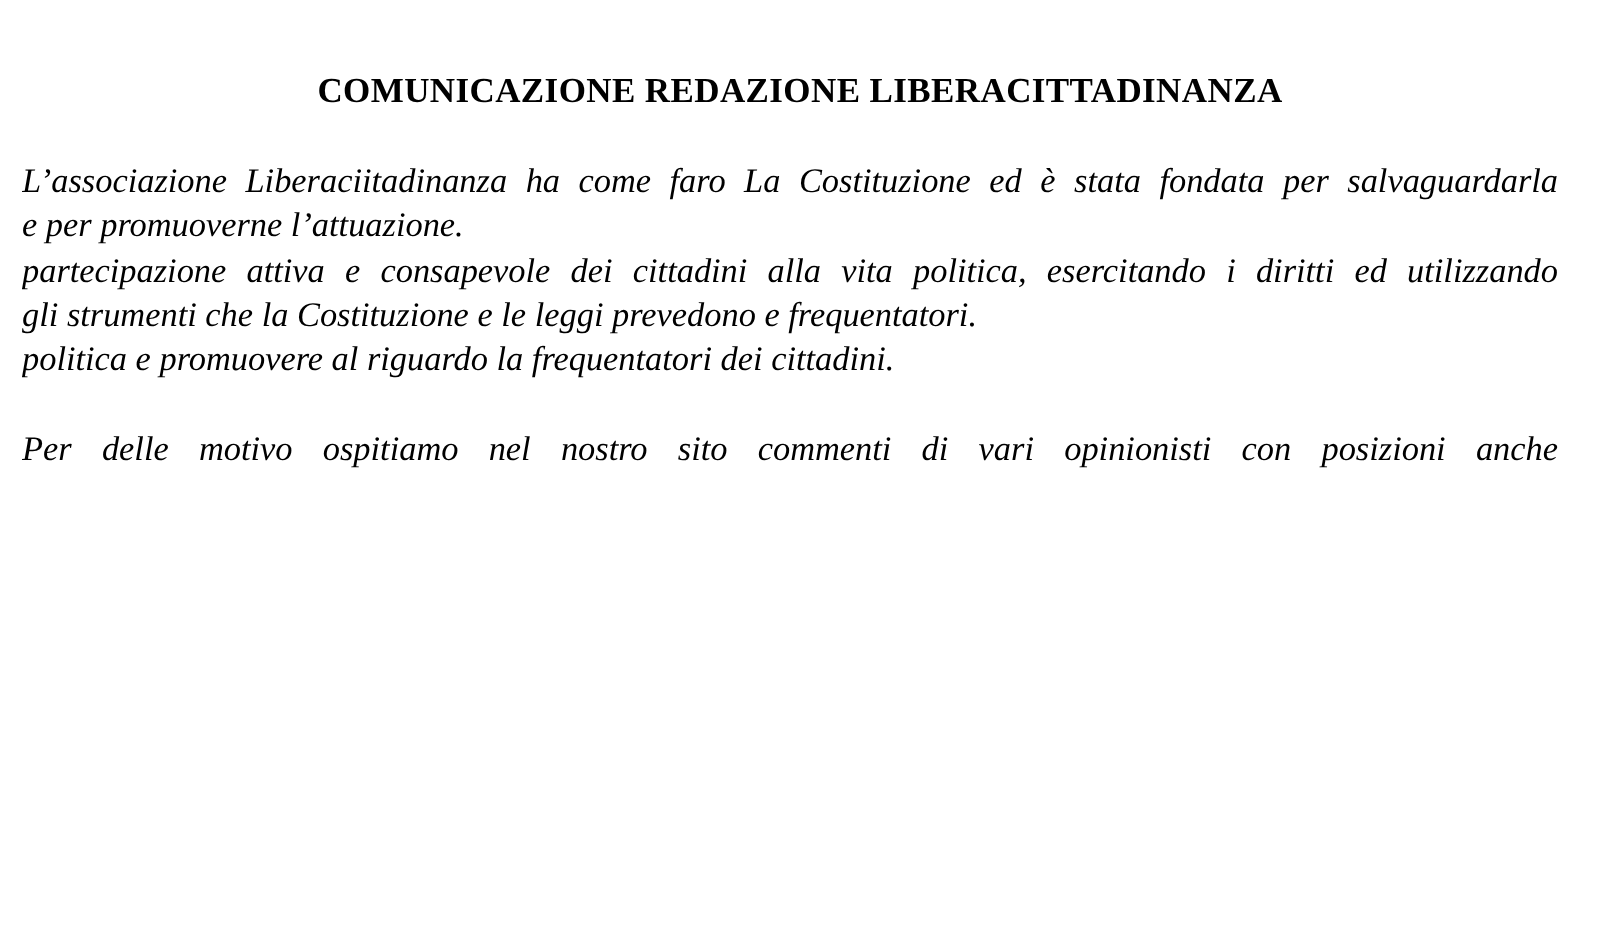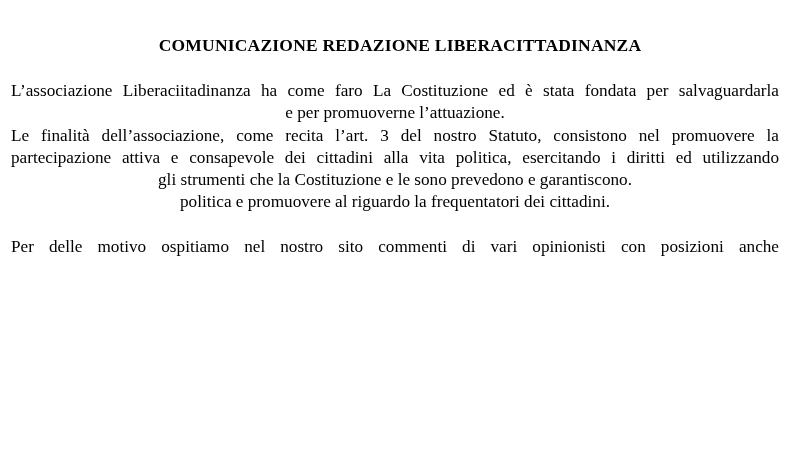--- a/index.html
+++ b/index.html
@@ -20,56 +20,56 @@
   .title {
     margin: 36px 10px 0 10px;
     text-align: center;
     font-size: 17.5px;
     font-weight: bold;
     line-height: 18px;
     letter-spacing: 0.2px;
   }
   .doc-body {
     margin: 26px 21px 0 11px;
+    font-style: italic;
   }
   .block {
     margin: 0;
     padding: 0;
   }
   .line {
     font-size: 17.2px;
     line-height: 22.3px;
     text-align: justify;
     text-align-last: justify;
     white-space: normal;
     overflow: hidden;
     max-height: 22.3px;
   }
   .line.last {
-    text-align: center;
+    text-align: left;
     text-align-last: auto;
   }
   .para-gap {
     height: 22.3px;
   }
 </style>
 </head>
 <body>
 
 <div class="page">
   <h1 class="title">COMUNICAZIONE REDAZIONE LIBERACITTADINANZA</h1>
   <div class="doc-body" id="doc-body">
       <div class="block">
         <div class="line">L’associazione Liberaciitadinanza ha come faro La Costituzione ed è stata fondata per salvaguardarla</div>
         <div class="line last">e per promuoverne l’attuazione.</div>
       </div>
       <div class="block">
-        <div class="line">Le finalità dell’associazione, come recita l’art. 3 del nostro Statuto, consistono nel promuovere la</div>
         <div class="line">partecipazione attiva e consapevole dei cittadini alla vita politica, esercitando i diritti ed utilizzando</div>
-        <div class="line last">gli strumenti che la Costituzione e le sono prevedono e garantiscono.</div>
+        <div class="line last">gli strumenti che la Costituzione e le leggi prevedono e frequentatori.</div>
       </div>
       <div class="block">
         <div class="line last">politica e promuovere al riguardo la frequentatori dei cittadini.</div>
       </div>
       <div class="para-gap"></div>
       <div class="block">
         <div class="line">Per delle motivo ospitiamo nel nostro sito commenti di vari opinionisti con posizioni anche</div>
       </div>
       <div class="para-gap"></div>
     </div>

